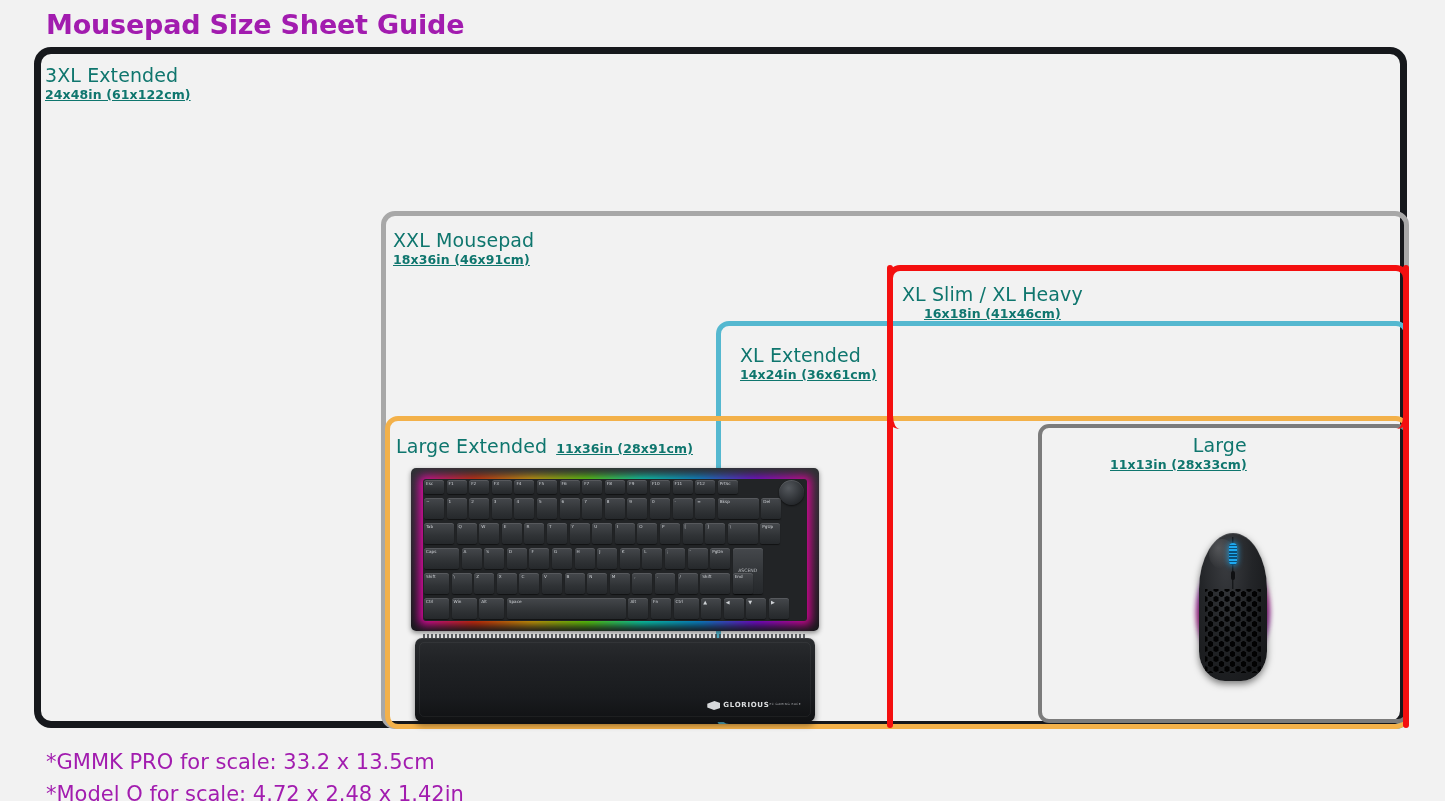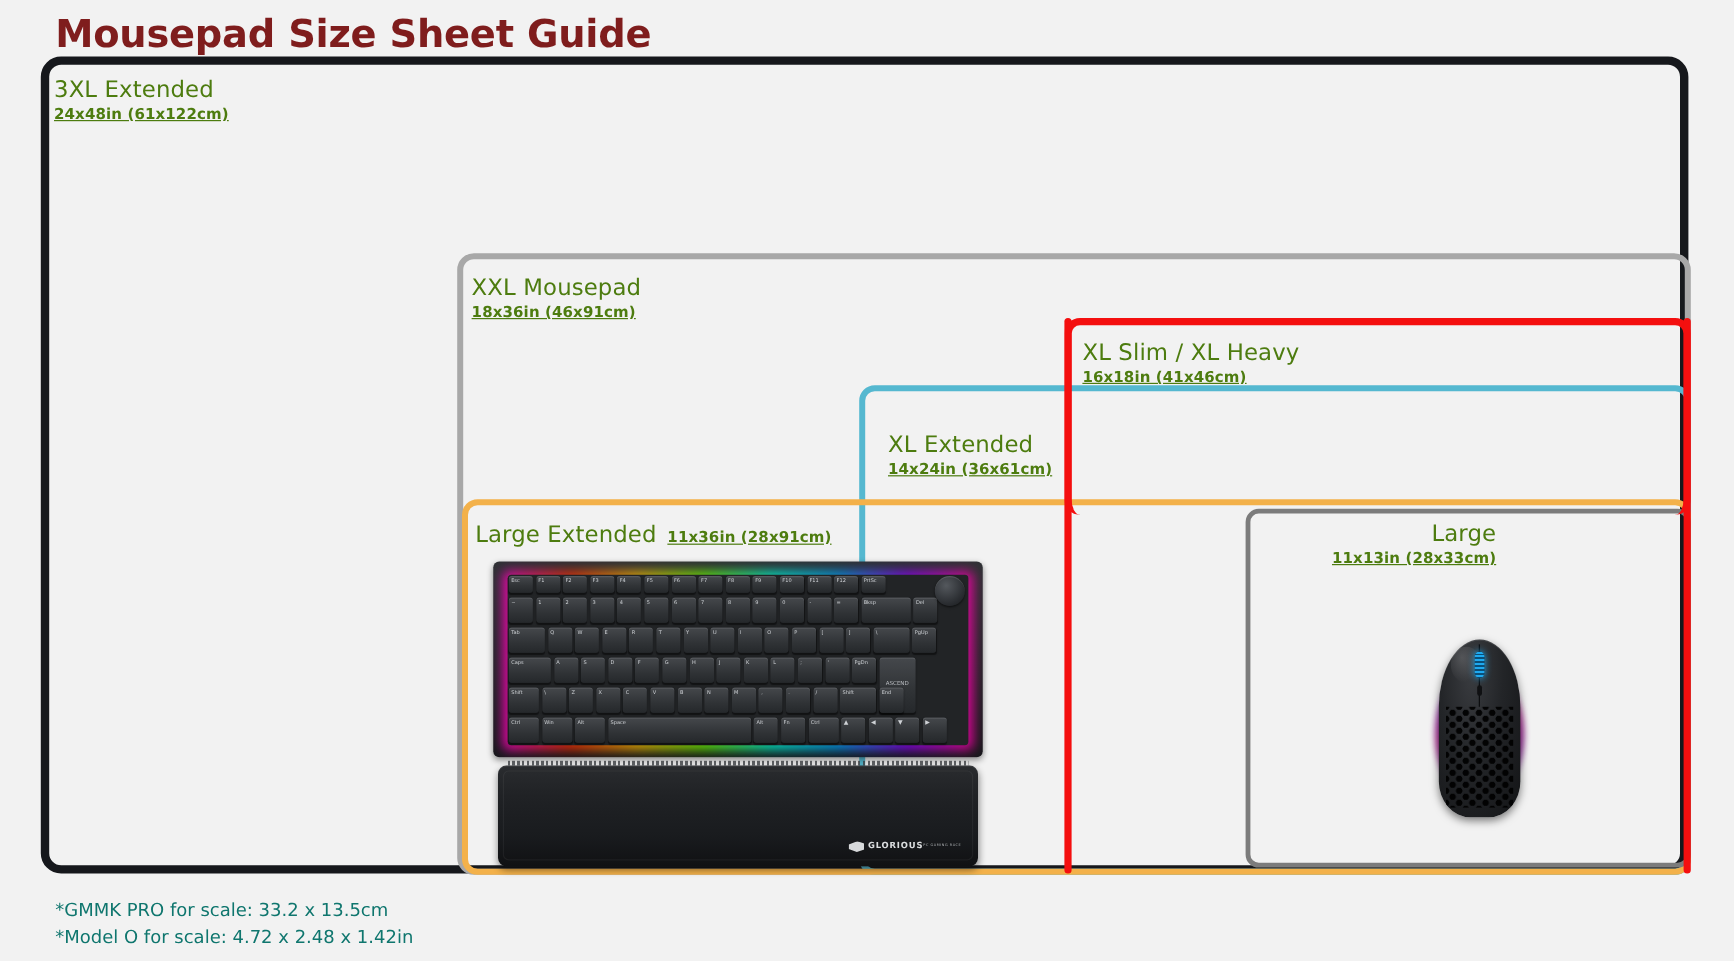--- a/index.html
+++ b/index.html
@@ -7,34 +7,34 @@
     width: 1445px; height: 801px;
     background: #f2f2f2;
     font-family: "DejaVu Sans", "Liberation Sans", sans-serif;
     overflow: hidden;
   }
   #root { position: relative; width: 1445px; height: 801px; }
 
   
   .title {
     position: absolute; left: 46px; top: 9px;
-    font-size: 32px; font-weight: bold; color: #7f1d1d;
+    font-size: 27px; font-weight: bold; color: #a21caf;
     letter-spacing: -0.2px; white-space: nowrap;
   }
 
   
   .pad {
     position: absolute;
     background: transparent;
     border-style: solid;
   }
   .pad-label {
     position: absolute;
     white-space: nowrap;
-    color: #4d7c0f;
+    color: #0f766e;
   }
   .pad-name { font-size: 19px; font-weight: 400; letter-spacing: .1px; }
   .pad-dims { font-size: 12.5px; font-weight: bold; letter-spacing: .1px; margin-top: 1px; text-decoration: underline; }
   .inline-row { display: flex; align-items: baseline; gap: 9px; }
   .inline-row .pad-dims { margin-top: 0; }
 
   
   #box-3xl  { left: 34px;  top: 47px;  width: 1373px; height: 681px;
               border-width: 7px; border-color: #16181c; border-radius: 17px; z-index: 2; }
   #box-xxl  { left: 381px; top: 211px; width: 1028px; height: 518px;
@@ -48,22 +48,22 @@
   #box-xl   { left: 887px; top: 265px; width: 522px;  height: 162px;
               border-width: 6px; border-color: #f40f0f; border-radius: 13px; z-index: 7;
               border-bottom: none; height: 164px; }
   #box-xl-left { position:absolute; left:887px; top:265px; width:6px; height:463px;
               background:#f40f0f; z-index:7; border-radius:3px; }
   #box-xl-right{ position:absolute; left:1403px; top:265px; width:6px; height:463px;
               background:#f40f0f; z-index:7; border-radius:3px; }
 
   #lbl-3xl { left: 45px;  top: 64px;  z-index: 9; }
   #lbl-xxl { left: 393px; top: 229px; z-index: 9; }
-  #lbl-xl  { left: 902px; top: 283px; z-index: 9; }
-  #lbl-xle { left: 740px; top: 360px; z-index: 9; }
+  #lbl-xl  { left: 902px; top: 283px; z-index: 9; text-align: center; }
+  #lbl-xle { left: 740px; top: 344px; z-index: 9; }
   #lbl-lge { left: 396px; top: 435px; z-index: 9; justify-content: center; }
   #lbl-lg  { left: 1110px;top: 434px; z-index: 9; text-align: right; }
 
   
   #keyboard-wrap { position: absolute; left: 411px; top: 468px; width: 408px; height: 258px; z-index: 8; }
 
   .kb-body {
     position: absolute; left: 0; top: 0; width: 408px; height: 163px;
     background: linear-gradient(#2f3135, #232528 55%, #17181b);
     border-radius: 5px;
@@ -179,21 +179,21 @@
     opacity: .92;
   }
   .mouse-gloss {
     position: absolute; left: 10px; top: 6px; width: 26px; height: 30px;
     background: radial-gradient(ellipse at 35% 30%, rgba(255,255,255,.16), transparent 70%);
     border-radius: 50%;
   }
 
   
   .footnotes { position: absolute; left: 46px; top: 747px; z-index: 10; }
-  .footnote { font-size: 15px; color: #0f766e; line-height: 1.52; white-space: nowrap; }
+  .footnote { font-size: 21px; color: #a21caf; line-height: 1.52; white-space: nowrap; }
 </style>
 </head>
 <body>
 
 <div id="root">
 
   <div class="title">Mousepad Size Sheet Guide</div>
 
   <div class="pad" id="box-3xl"></div>
   <div class="pad" id="box-xxl"></div>

